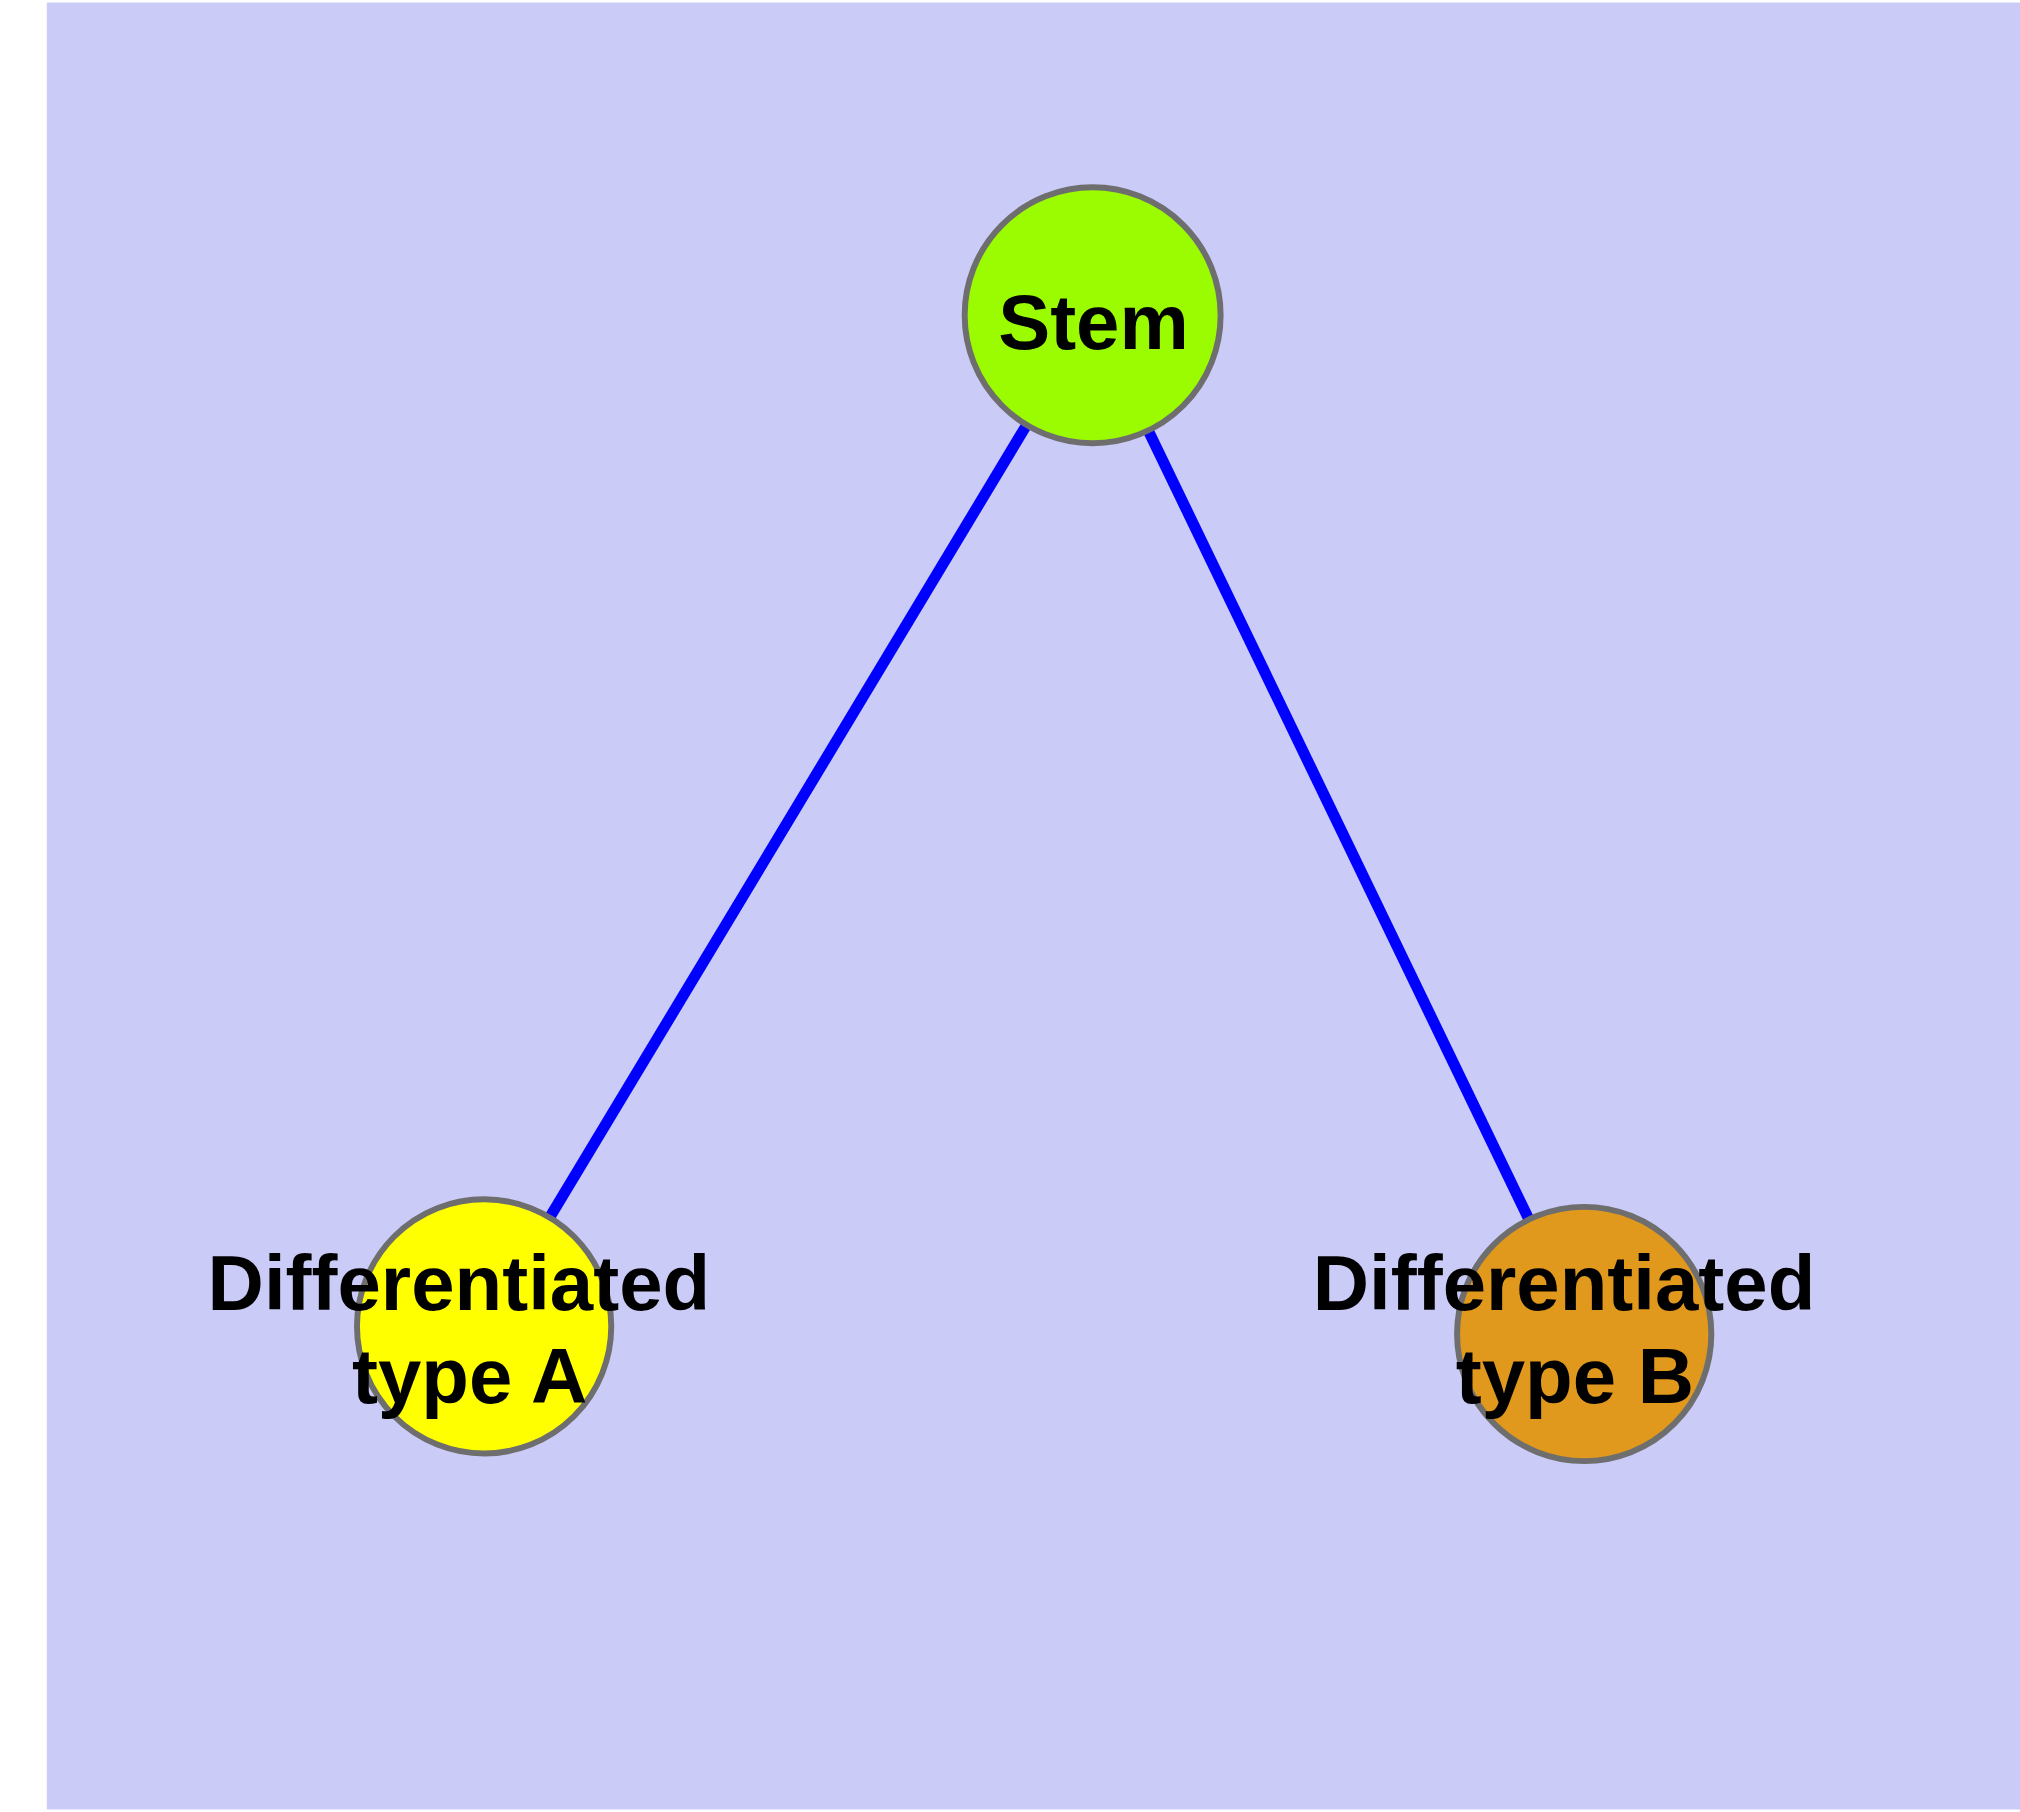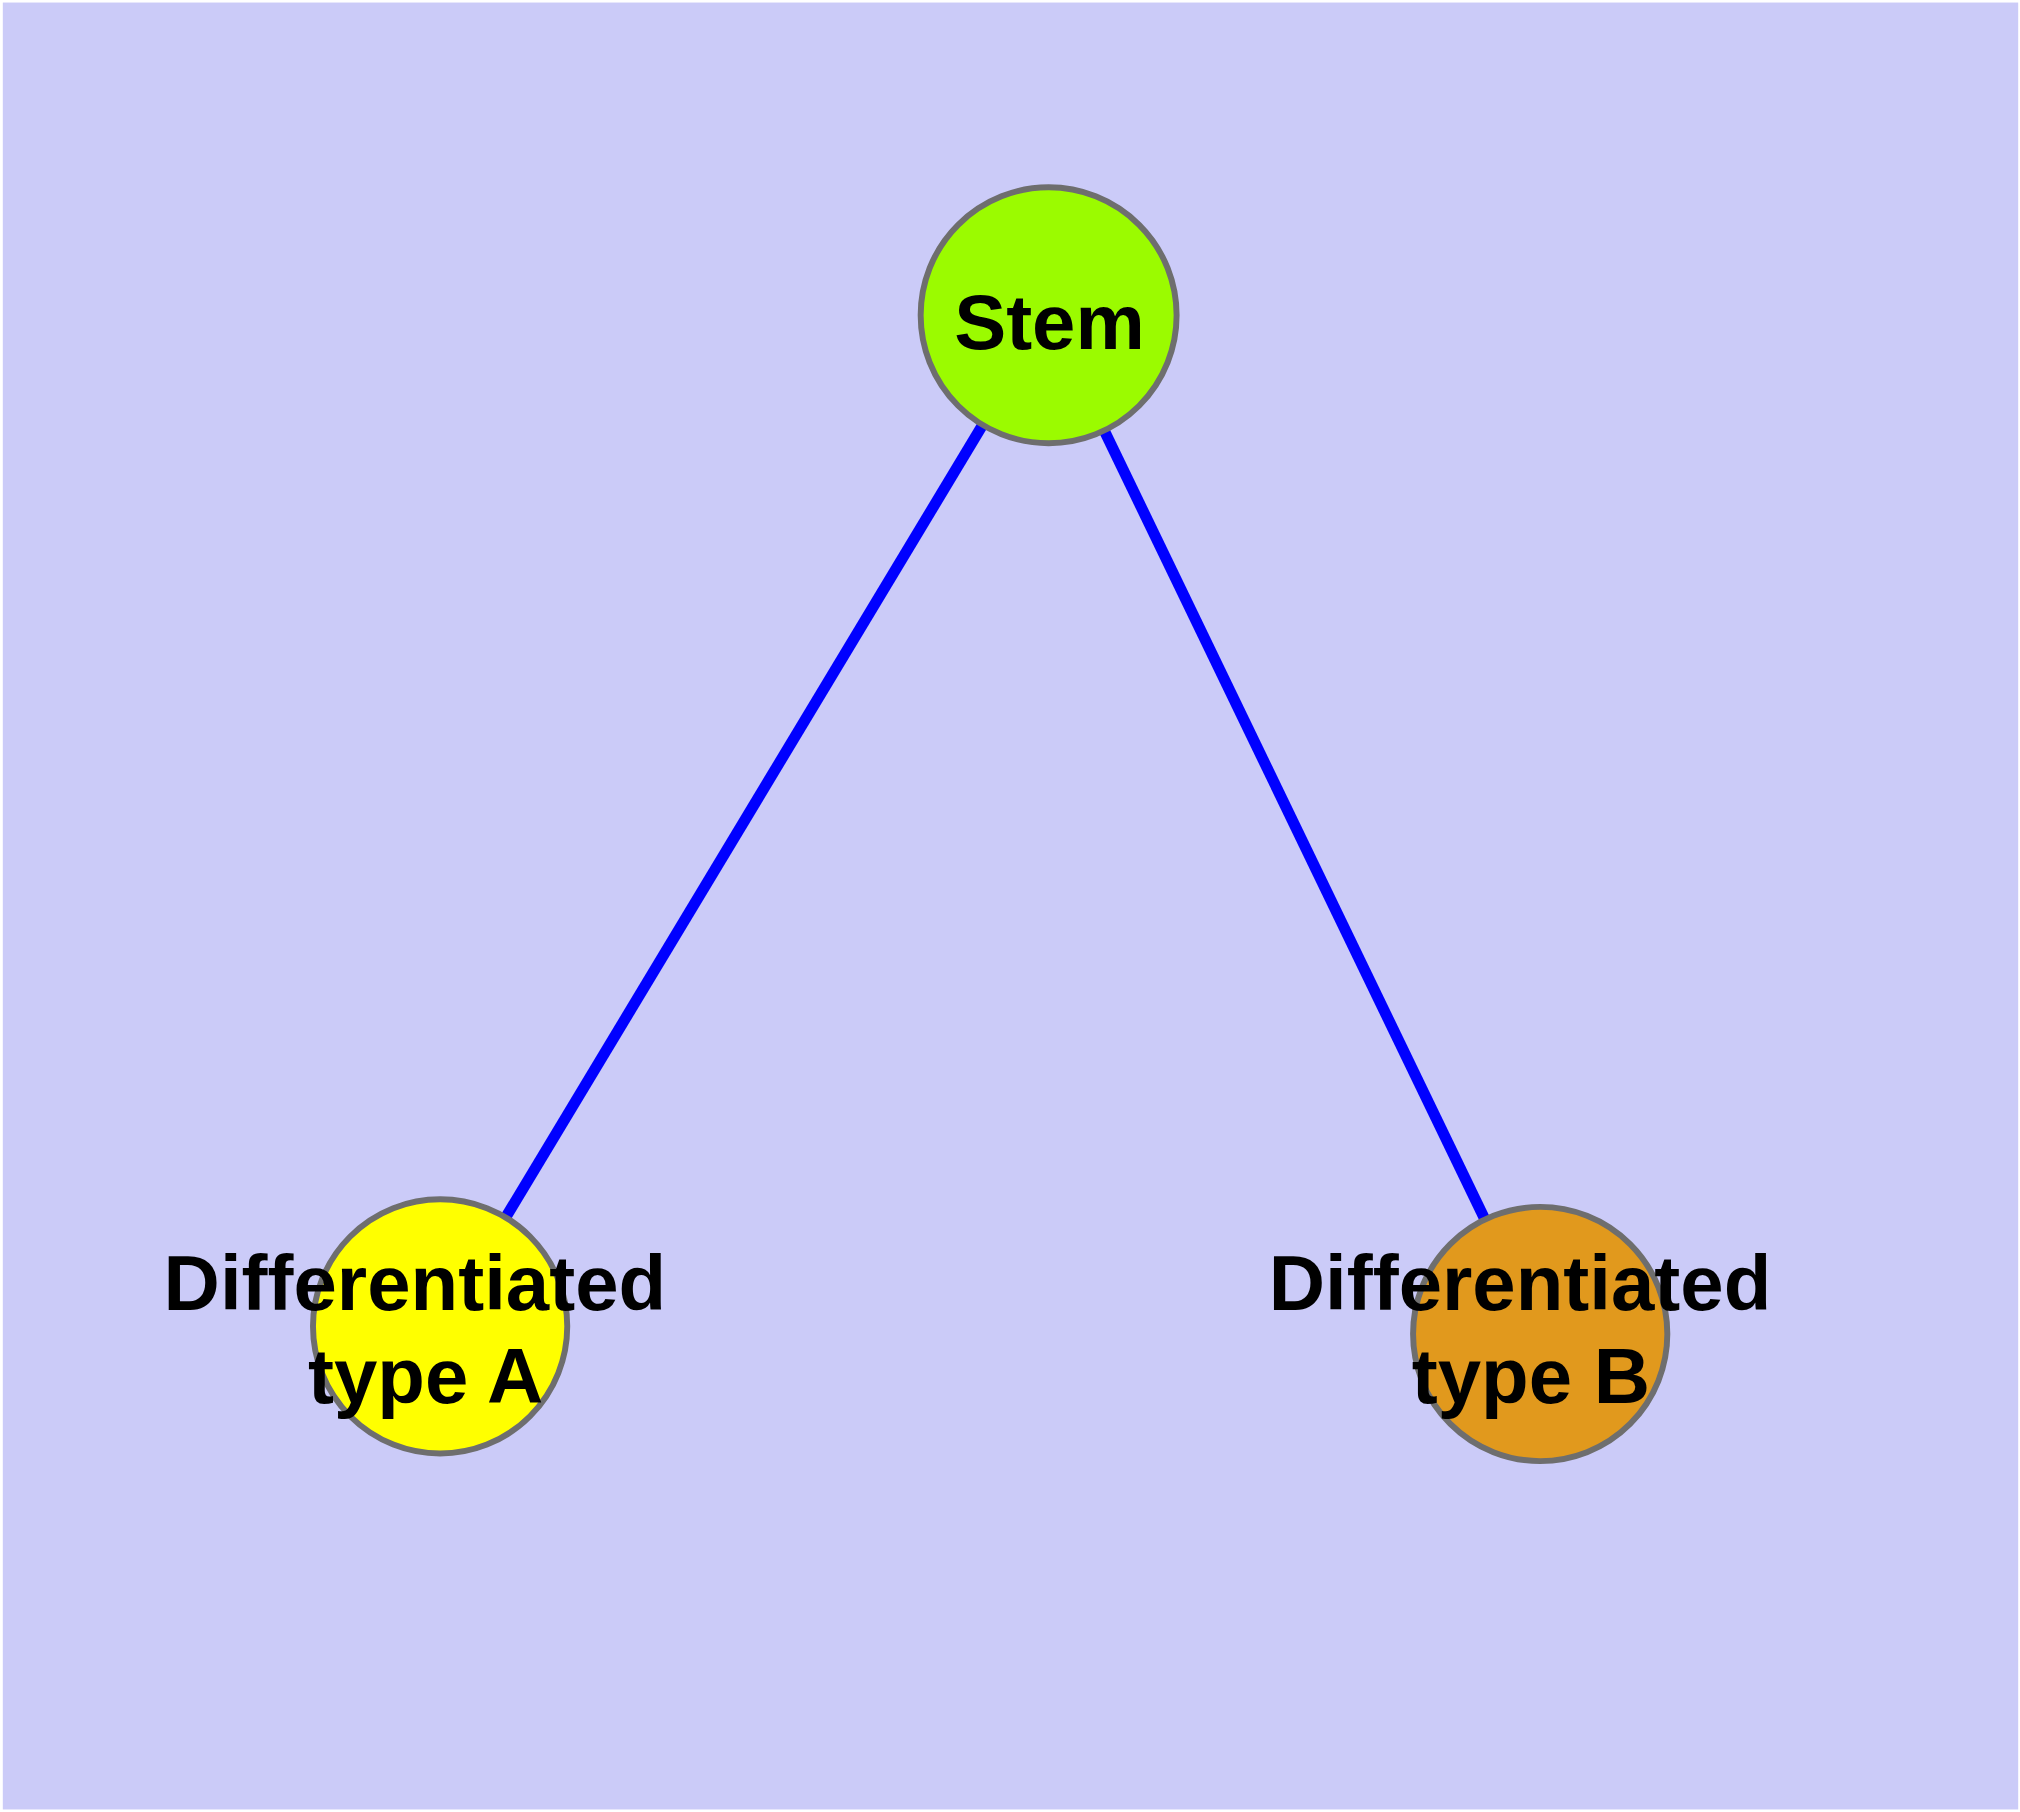--- a/index.html
+++ b/index.html
@@ -4,20 +4,21 @@
 <style>
   html, body {
     margin: 0;
     padding: 0;
     background: #ffffff;
   }
   .canvas-wrap {
     width: 1701px;
     height: 1812px;
     position: relative;
+    margin-left: 44px;
   }
   svg {
     display: block;
   }
   .edge {
     stroke-width: 13px;
     stroke-linecap: butt;
   }
   .node {
     stroke-width: 7px;

